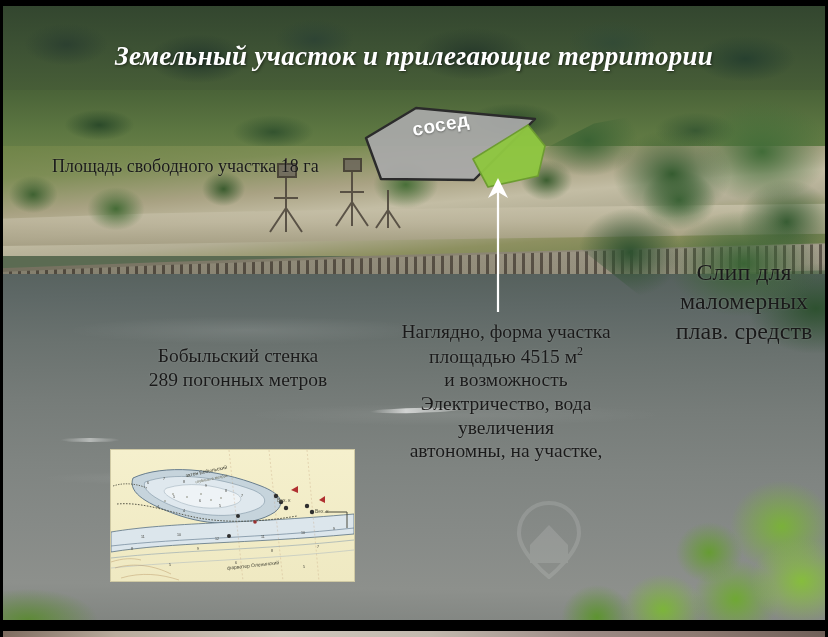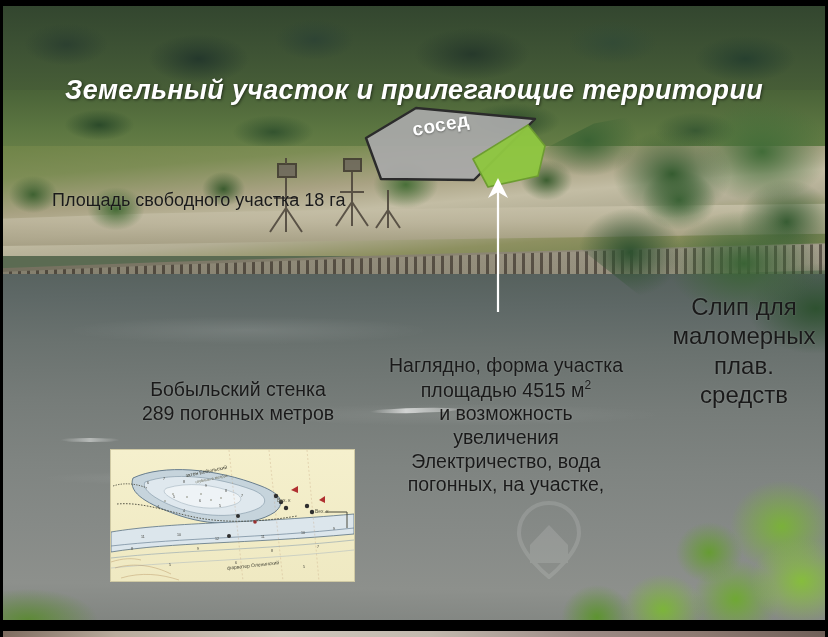--- a/index.html
+++ b/index.html
@@ -140,24 +140,23 @@
     text-shadow:0 1px 2px rgba(0,0,0,.35);
     pointer-events:none;
   }
 
   
   .arrow{position:absolute;left:480px;top:168px;width:36px;height:140px;}
 
   
   .cap{
     position:absolute;color:#1a1a1a;
-    font-family:Liberation Sans, sans-serif;
+    font-family:Liberation Serif, serif;
     line-height:1.22;
     text-shadow:0 0 2px rgba(255,255,255,.22);
-    margin-top:34px;
   }
   #title{
     left:0;top:34px;width:828px;text-align:center;
     color:#ffffff;font-size:27px;font-style:italic;font-weight:700;
     letter-spacing:.3px;
     text-shadow:1px 1px 3px rgba(0,0,0,.55);
   }
   #cap-area{left:52px;top:150px;font-size:18px;white-space:nowrap;}
   #cap-quay{left:118px;top:338px;width:240px;text-align:center;font-size:19.5px;}
   #cap-slip{left:668px;top:252px;width:152px;text-align:center;font-size:24px;}
@@ -260,23 +259,23 @@
     <div class="cap" id="cap-slip">
       <div>Слип для</div>
       <div>маломерных</div>
       <div>плав. средств</div>
     </div>
 
     <div class="cap" id="cap-main">
       <div>Наглядно, форма участка</div>
       <div><span>площадью 4515 м</span><span class="sup">2</span></div>
       <div>и возможность</div>
+      <div>Электричество, вода</div>
       <div>увеличения</div>
-      <div>Электричество, вода</div>
-      <div>погонных, на участке,</div>
+      <div>автономны, на участке,</div>
     </div>
 
 
     <div id="inset">
       <div class="chartbg"></div>
       <svg viewBox="0 0 243 131" style="position:absolute;inset:0;width:243px;height:131px;">
 
         <path d="M22 28 C52 14, 104 18, 150 36 C168 43, 176 52, 164 62
                  C140 78, 96 76, 64 64 C40 55, 16 44, 22 28 Z" fill="#c6d4dc" stroke="#5a7284" stroke-width="0.9"></path>
         <path d="M34 32 C62 22, 104 26, 142 40 C154 45, 158 52, 148 58

